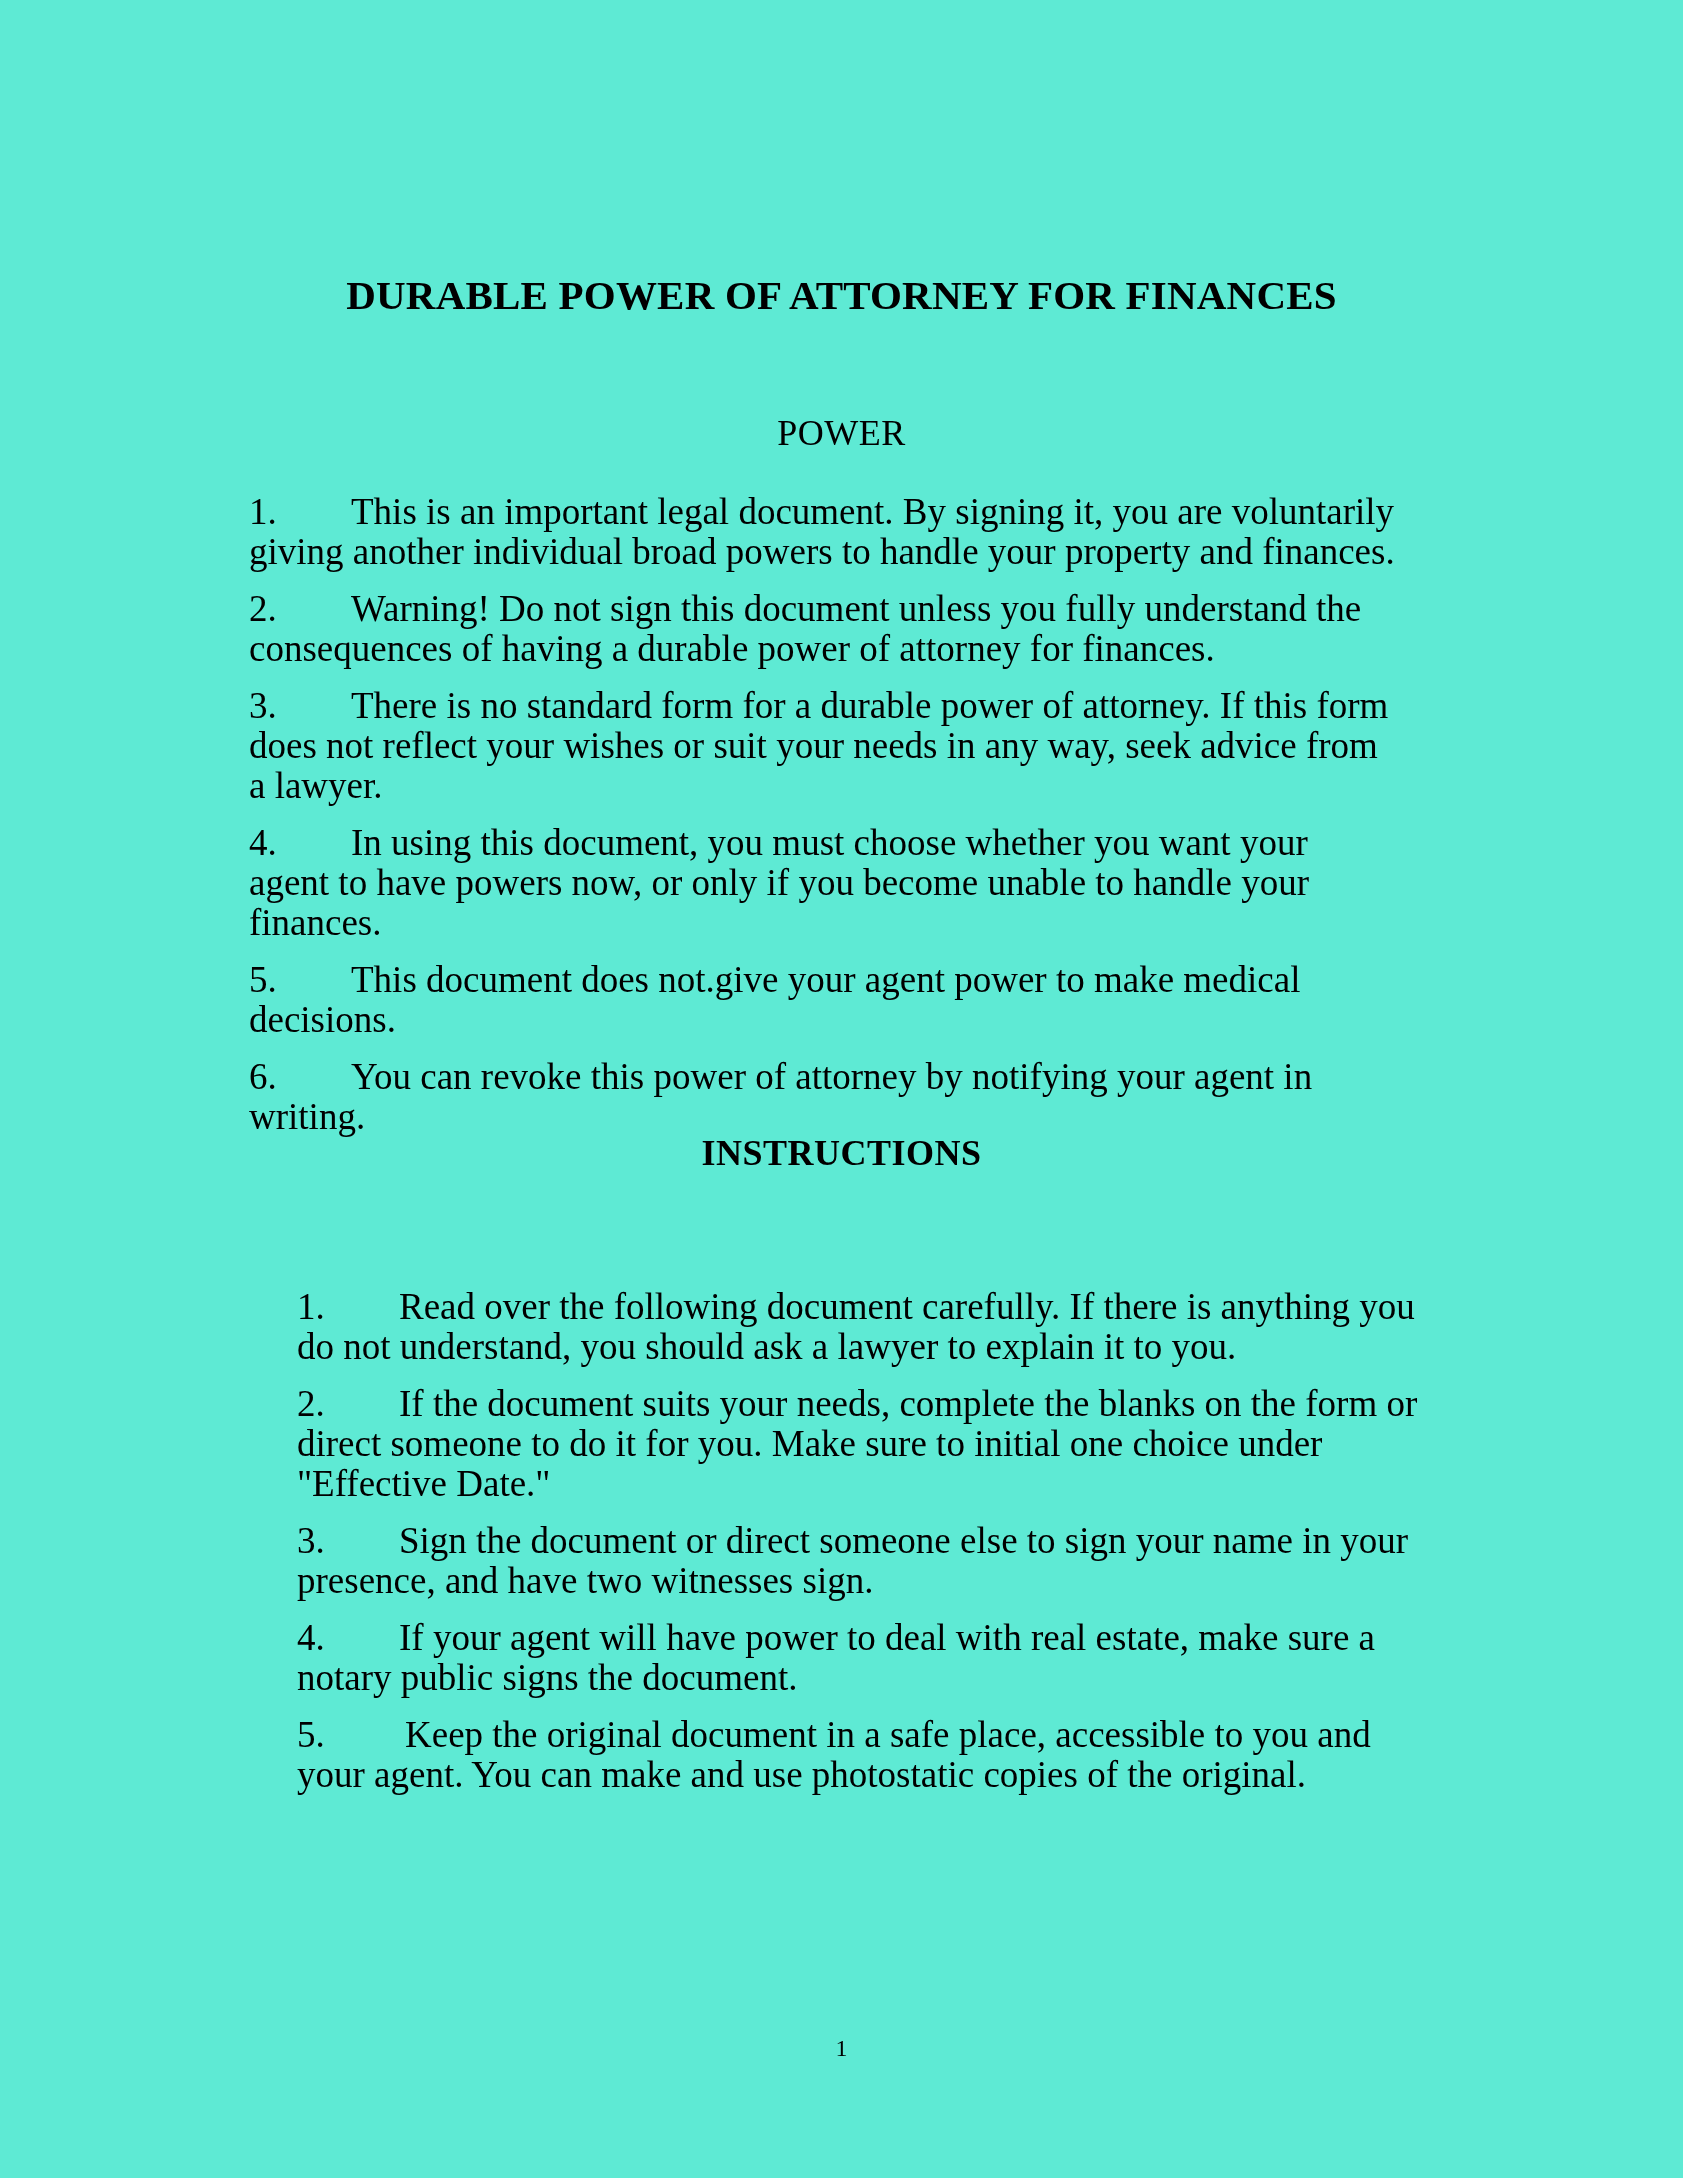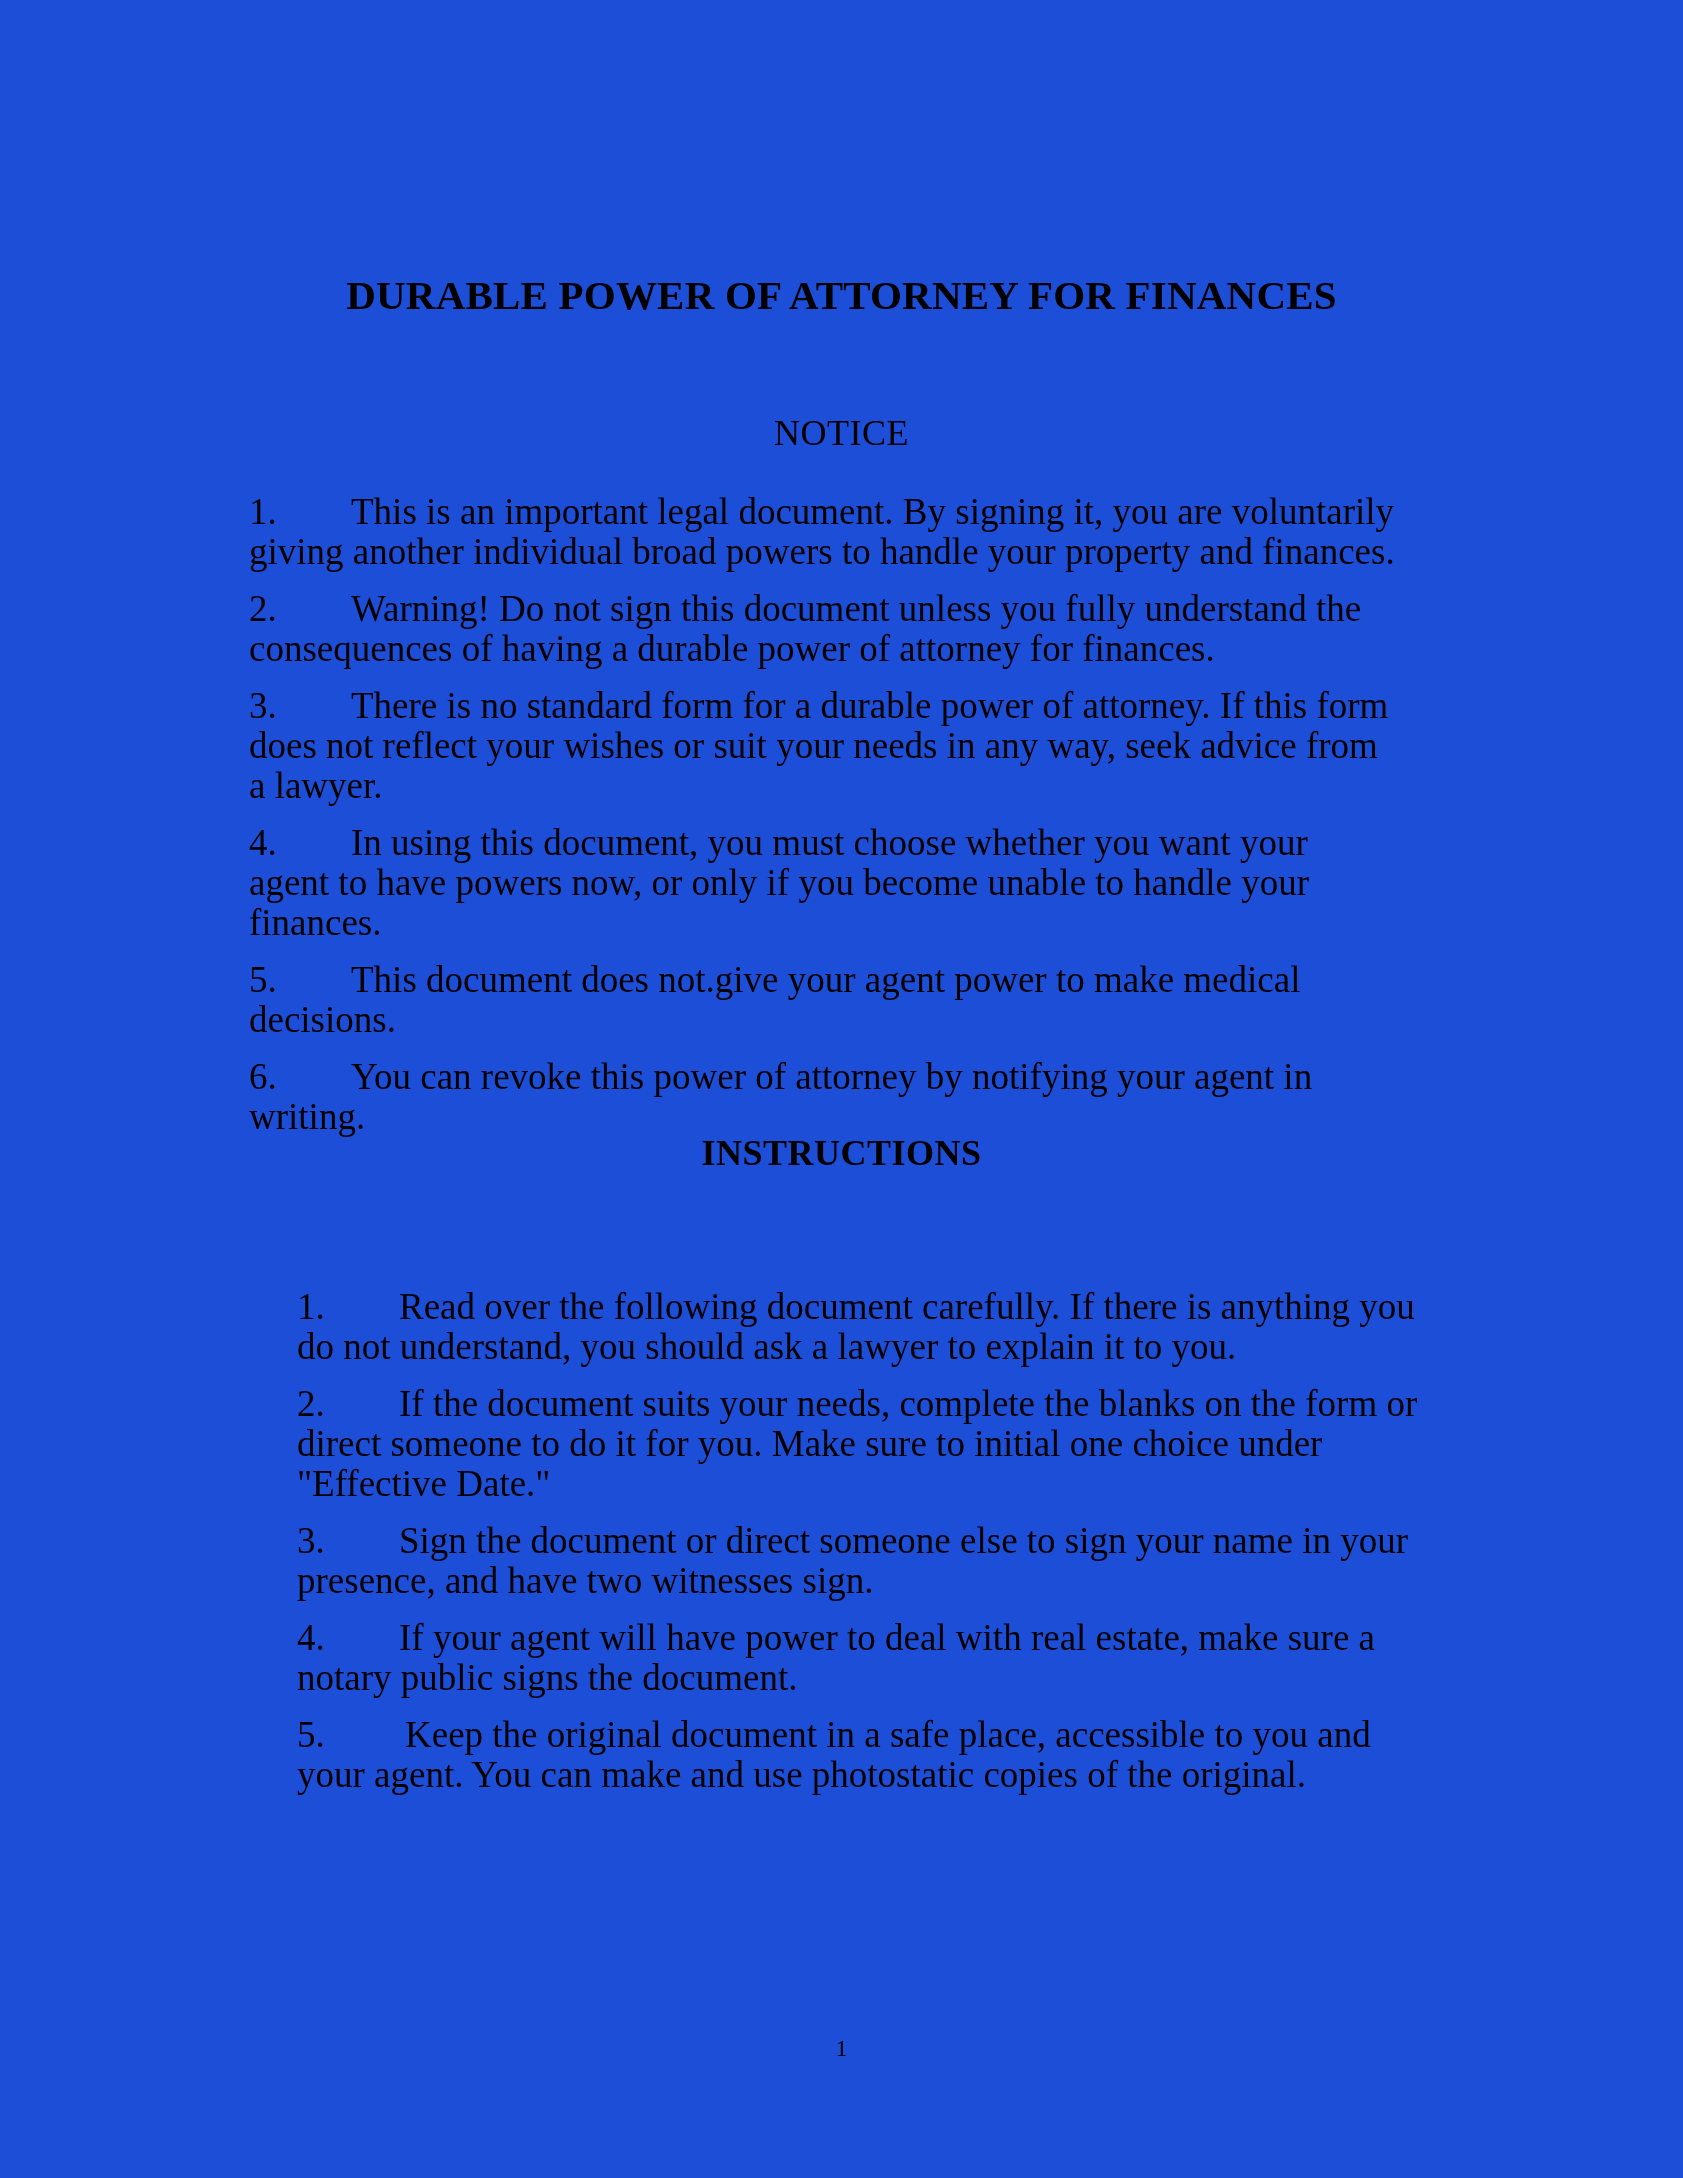--- a/index.html
+++ b/index.html
@@ -12,21 +12,21 @@
     height: 2178px;
     position: relative;
     font-family: "Liberation Serif", "DejaVu Serif", serif;
     color: #000000;
     overflow: hidden;
   }
 
   .page {
     position: absolute;
     inset: 0;
-    background: #1d4ed8;
+    background: #5eead4;
   }
 
   
   .doc-title {
     position: absolute;
     top: 246px;
     left: 0;
     right: 0;
     text-align: center;
     font-size: 41px;
@@ -92,21 +92,21 @@
   }
 </style>
 </head>
 <body>
 
 <div class="page">
 
   <h1 class="doc-title">DURABLE POWER OF ATTORNEY FOR FINANCES</h1>
 
   <div class="section-heading" id="notice-heading">
-    <span class="sc">NOTICE</span>
+    <span class="sc">POWER</span>
   </div>
 
   <div class="body-col" id="notice-body">
       <p class="item"><span class="num">1.</span><span class="txt">This is an important legal document.  By signing it, you are voluntarily giving another individual broad powers to handle your property and finances.</span></p>
       <p class="item"><span class="num">2.</span><span class="txt">Warning!  Do not sign this document unless you fully understand the consequences of having a durable power of attorney for finances.</span></p>
       <p class="item"><span class="num">3.</span><span class="txt">There is no standard form for a durable power of attorney.  If this form does not reflect your wishes or suit your needs in any way, seek advice from a lawyer.</span></p>
       <p class="item"><span class="num">4.</span><span class="txt">In using this document, you must choose whether you want your agent to have powers now, or only if you become unable to handle your finances.</span></p>
       <p class="item"><span class="num">5.</span><span class="txt">This document does not.give your agent power to make medical decisions.</span></p>
       <p class="item"><span class="num">6.</span><span class="txt">You can revoke this power of attorney by notifying your agent in writing.</span></p>
     </div>

